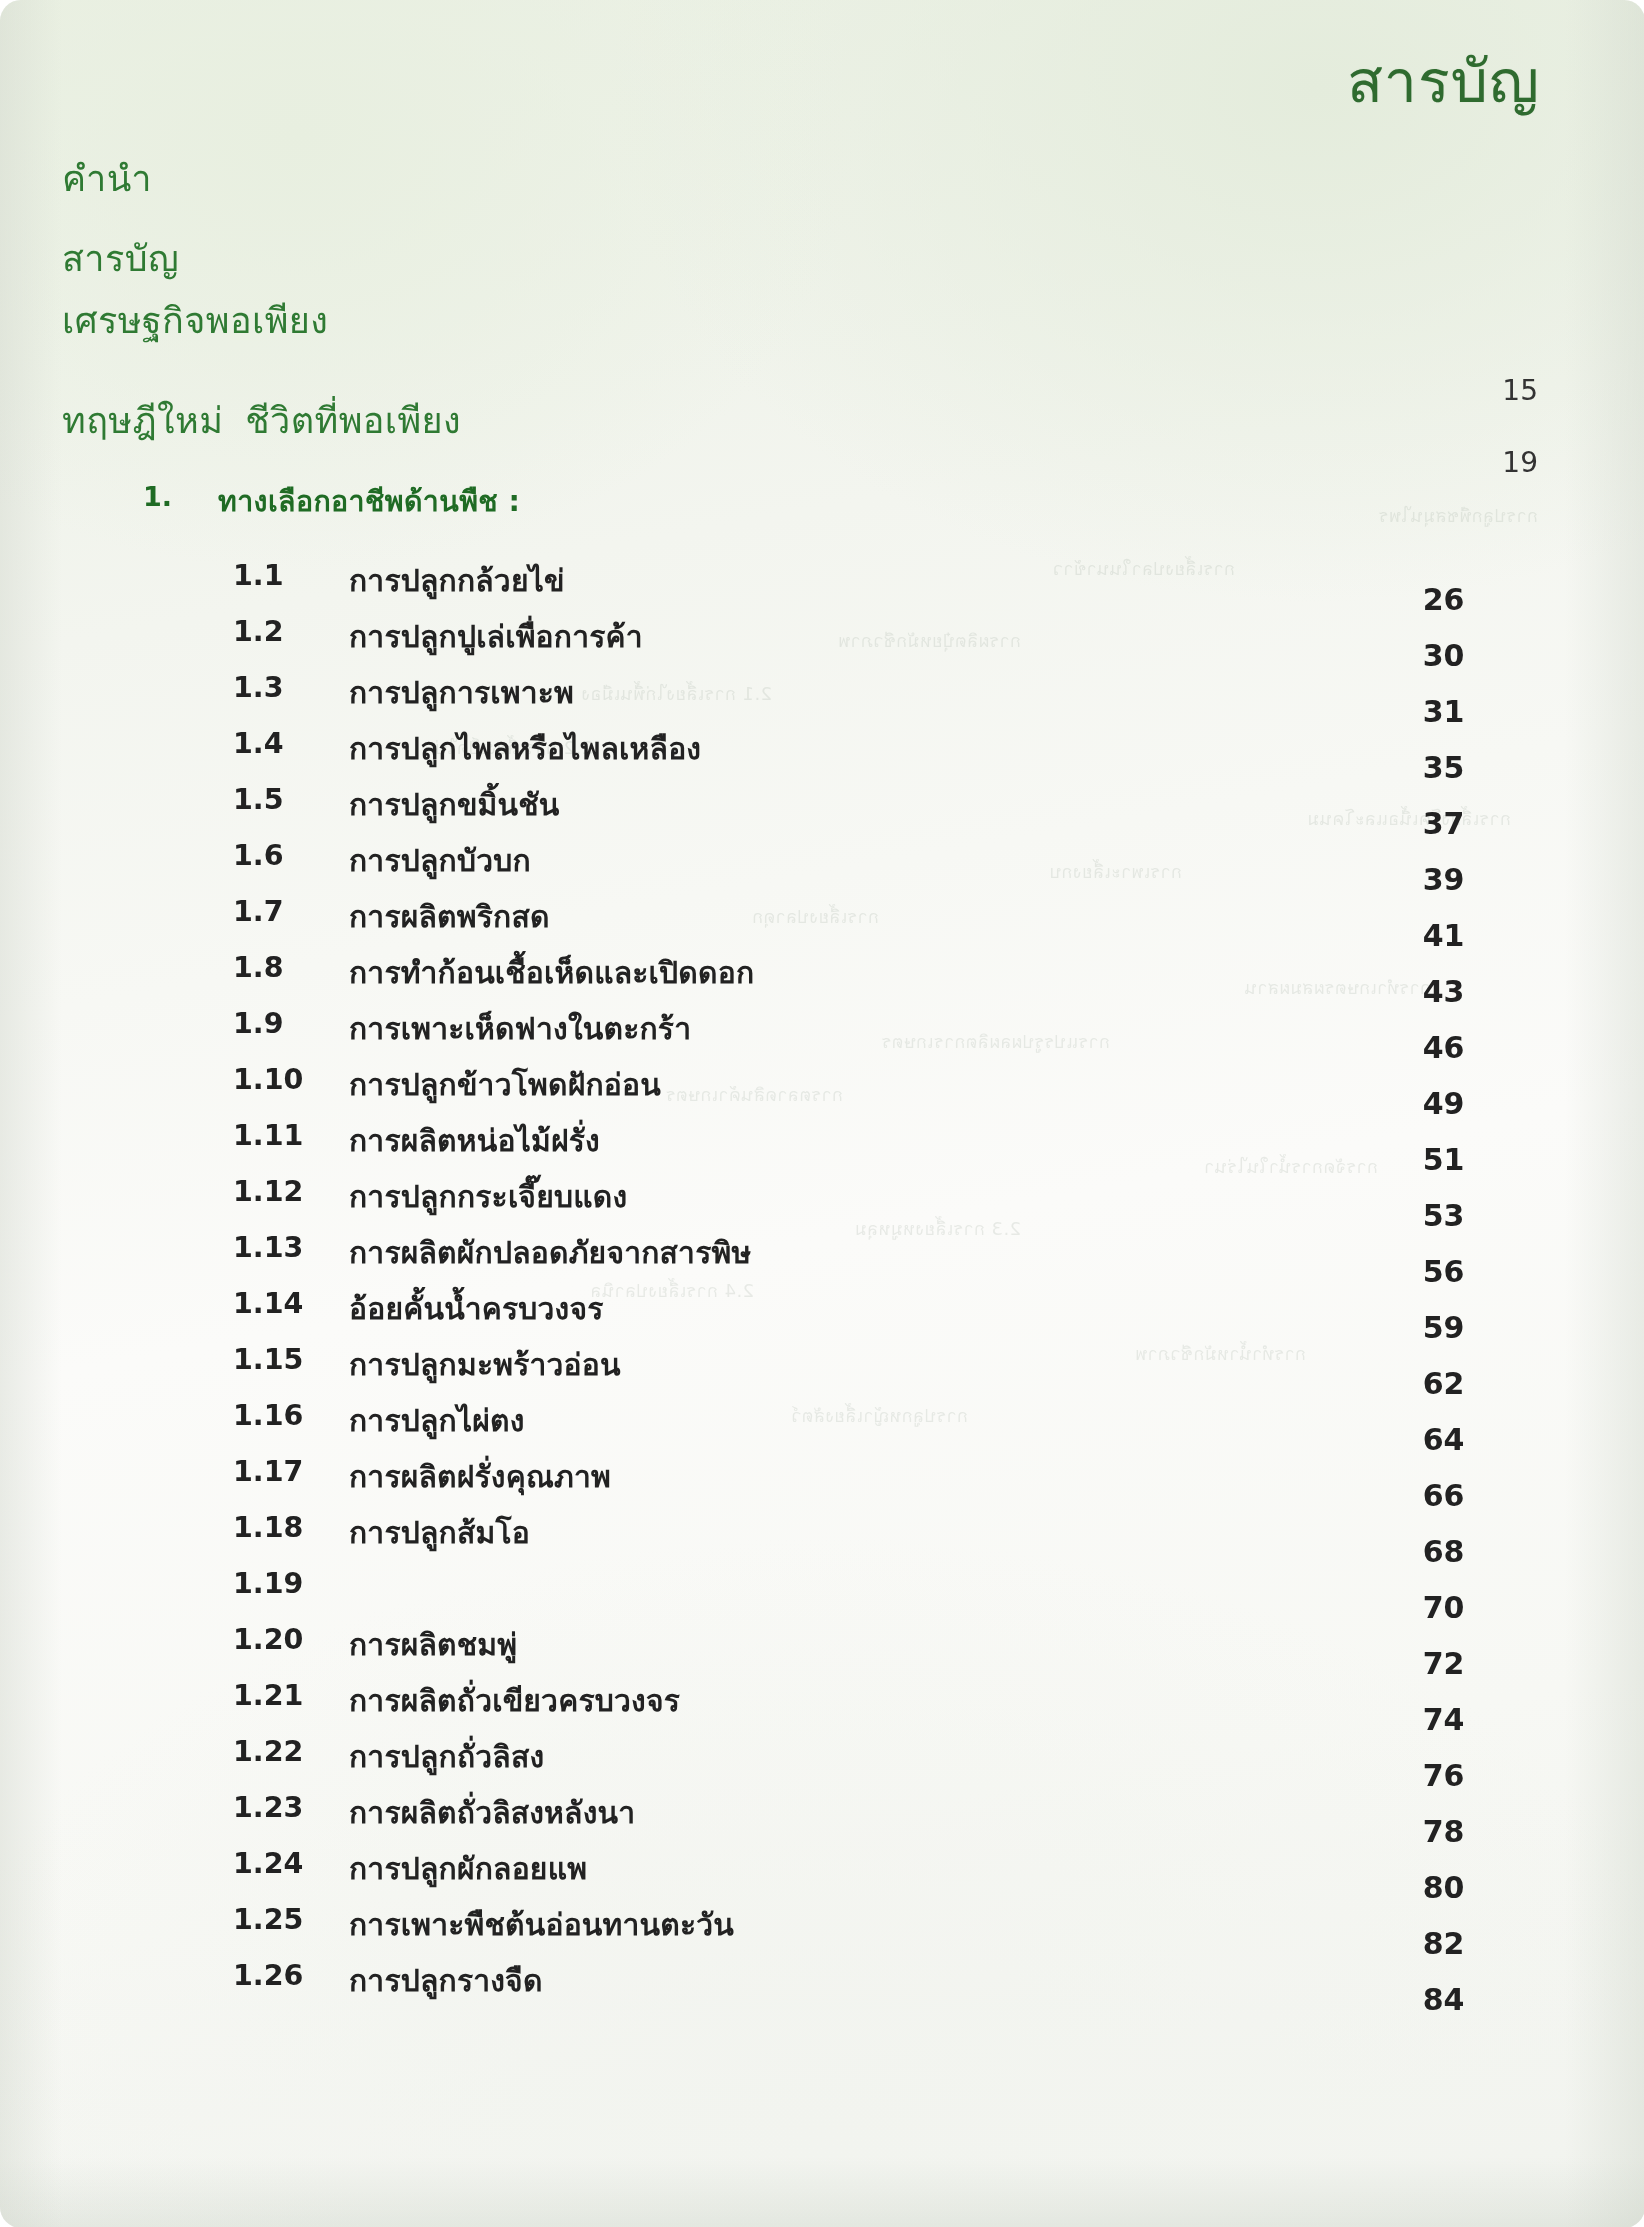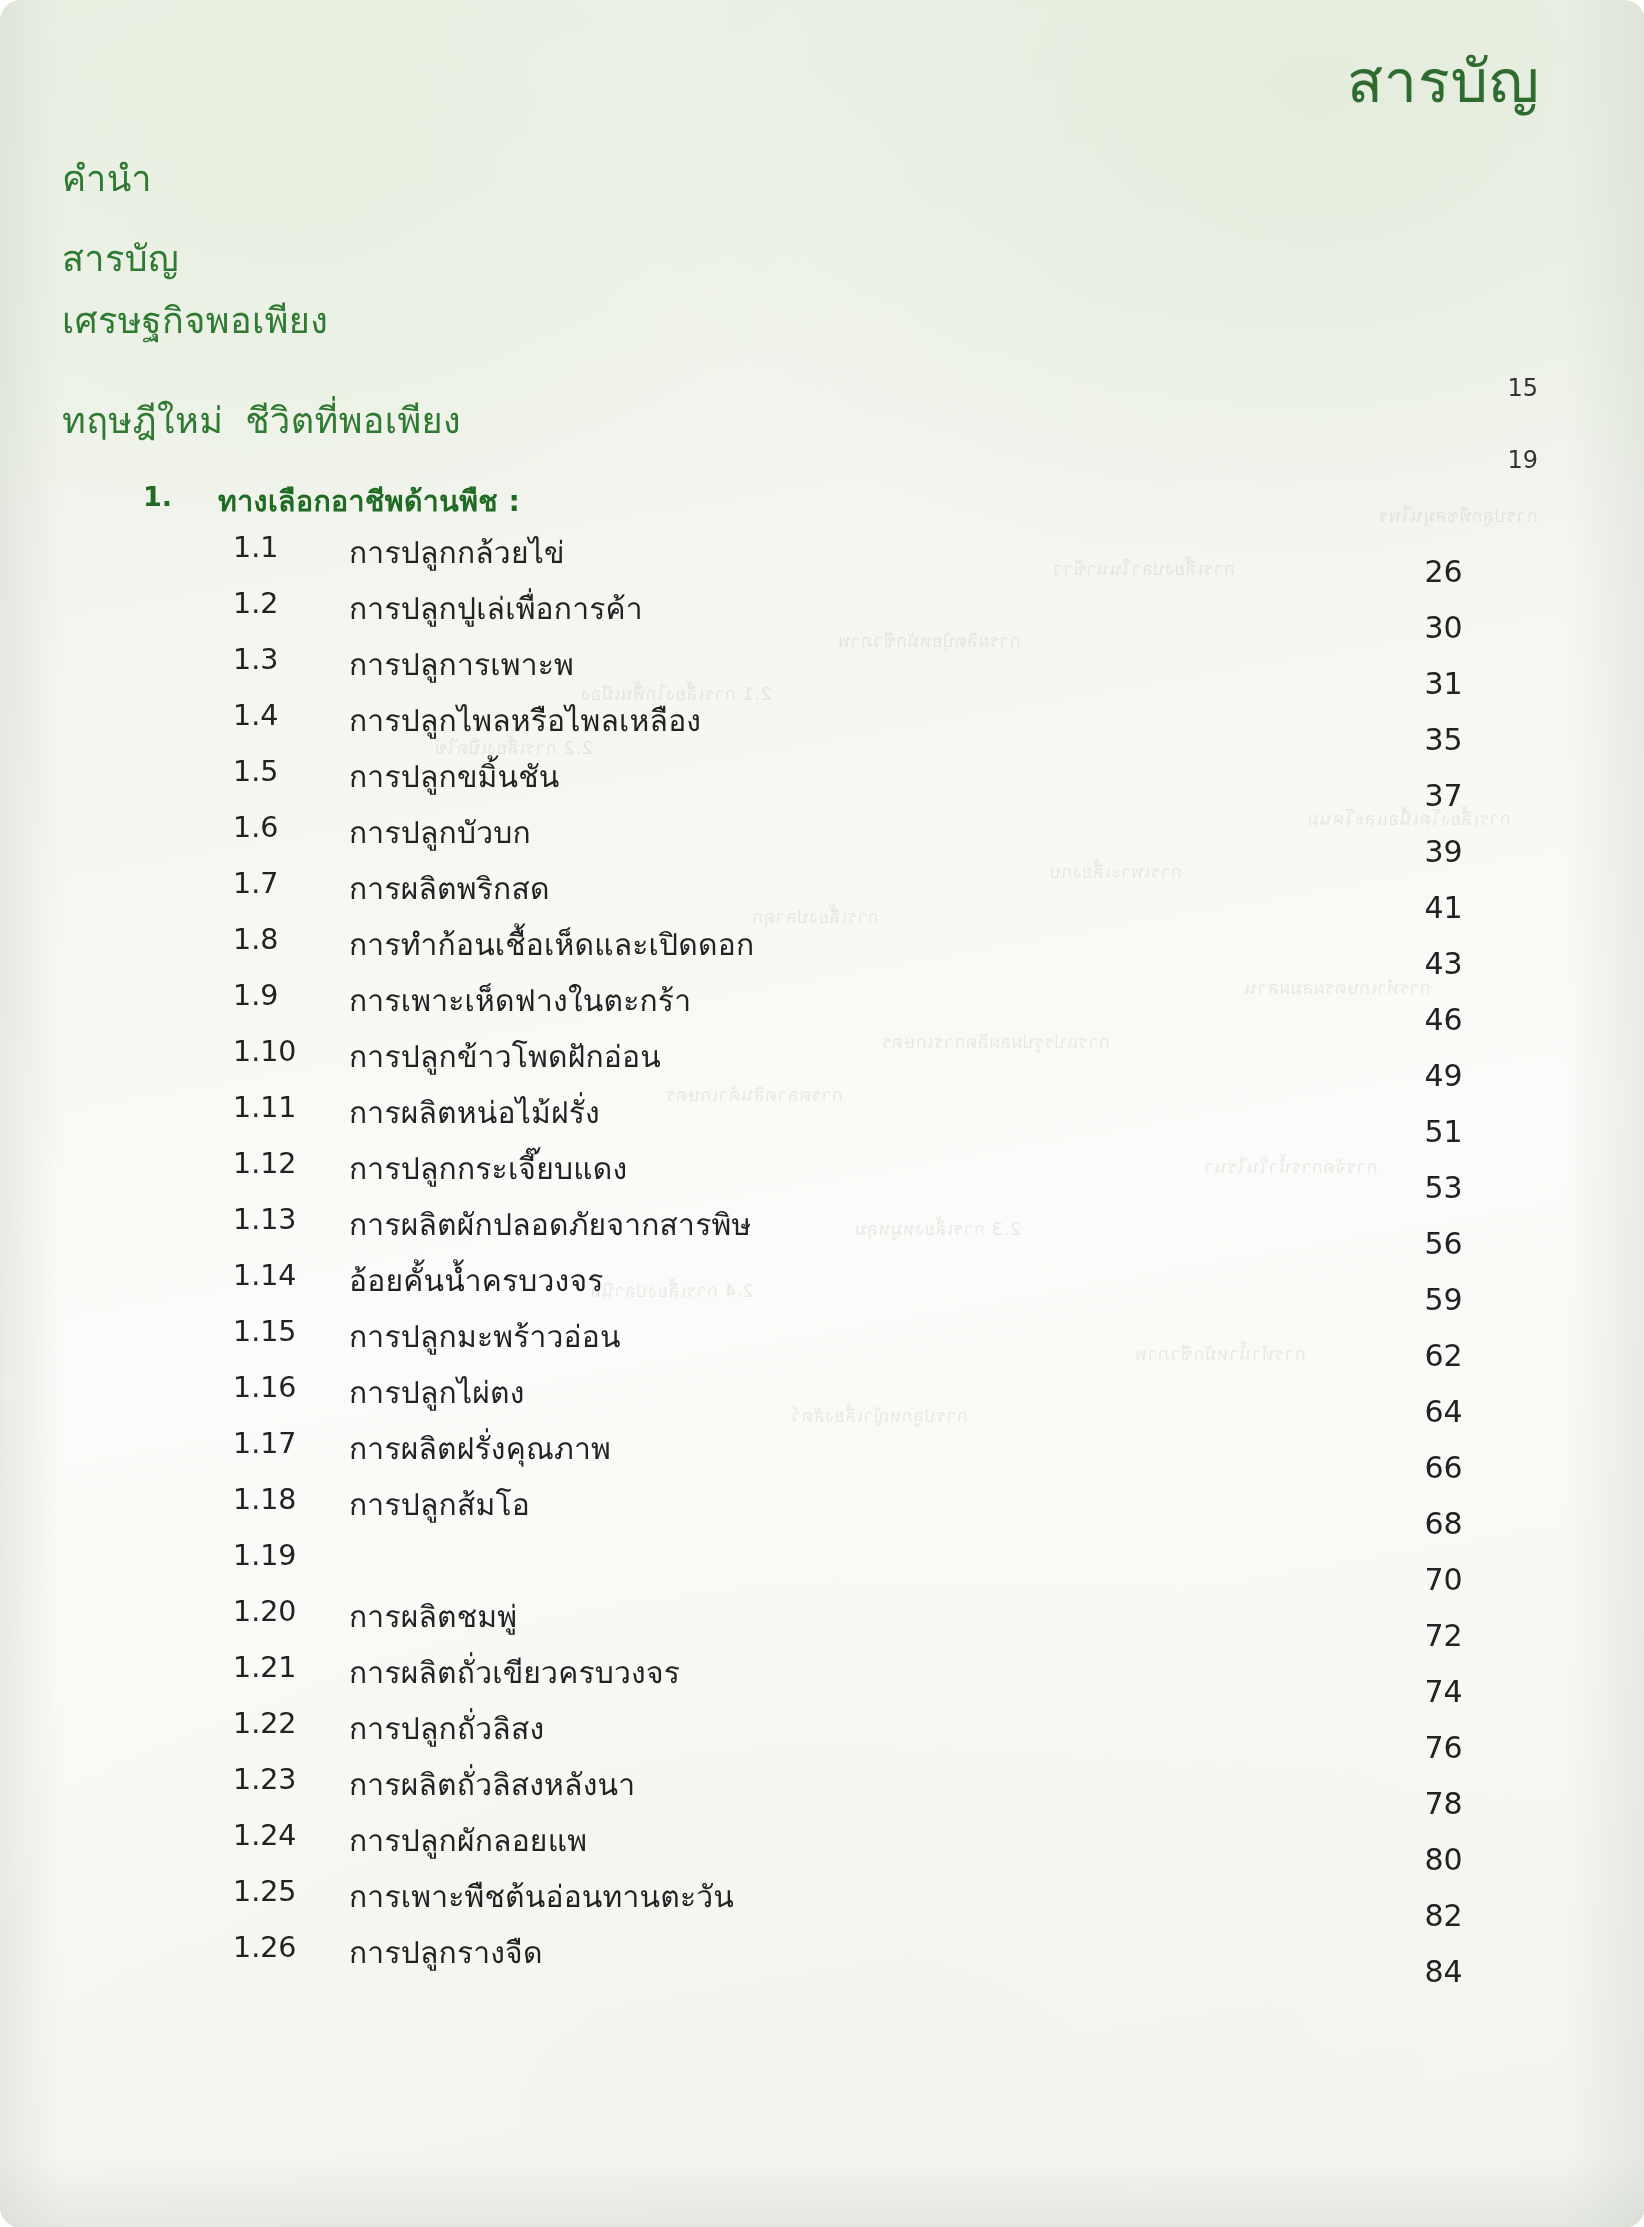--- a/index.html
+++ b/index.html
@@ -75,21 +75,21 @@
     letter-spacing: 0.4px;
   }
   .front-entry.e0 { top: 150px; }
   .front-entry.e1 { top: 230px; }
   .front-entry.e2 { top: 292px; }
   .front-entry.e3 { top: 392px; font-family: Liberation Mono, monospace; }
 
   .front-page {
     position: absolute;
     right: 107px;
-    font-size: 24px;
+    font-size: 28px;
     color: #333333;
   }
   .front-page.p2 { top: 374px; }
   .front-page.p3 { top: 446px; }
 
   #section-num {
     position: absolute;
     left: 143px;
     top: 481px;
     font-size: 27px;
@@ -102,22 +102,23 @@
     top: 478px;
     font-size: 28.5px;
     color: #1f6b24;
     font-weight: bold;
     letter-spacing: 0.4px;
   }
 
   #toc-list {
     position: absolute;
     left: 0;
-    top: 531px;
+    top: 559px;
     width: 1575px;
+    font-weight: bold;
   }
   .toc-row {
     position: relative;
     height: 56px;
   }
   .toc-num {
     position: absolute;
     left: 233px;
     top: 0;
     width: 107px;

